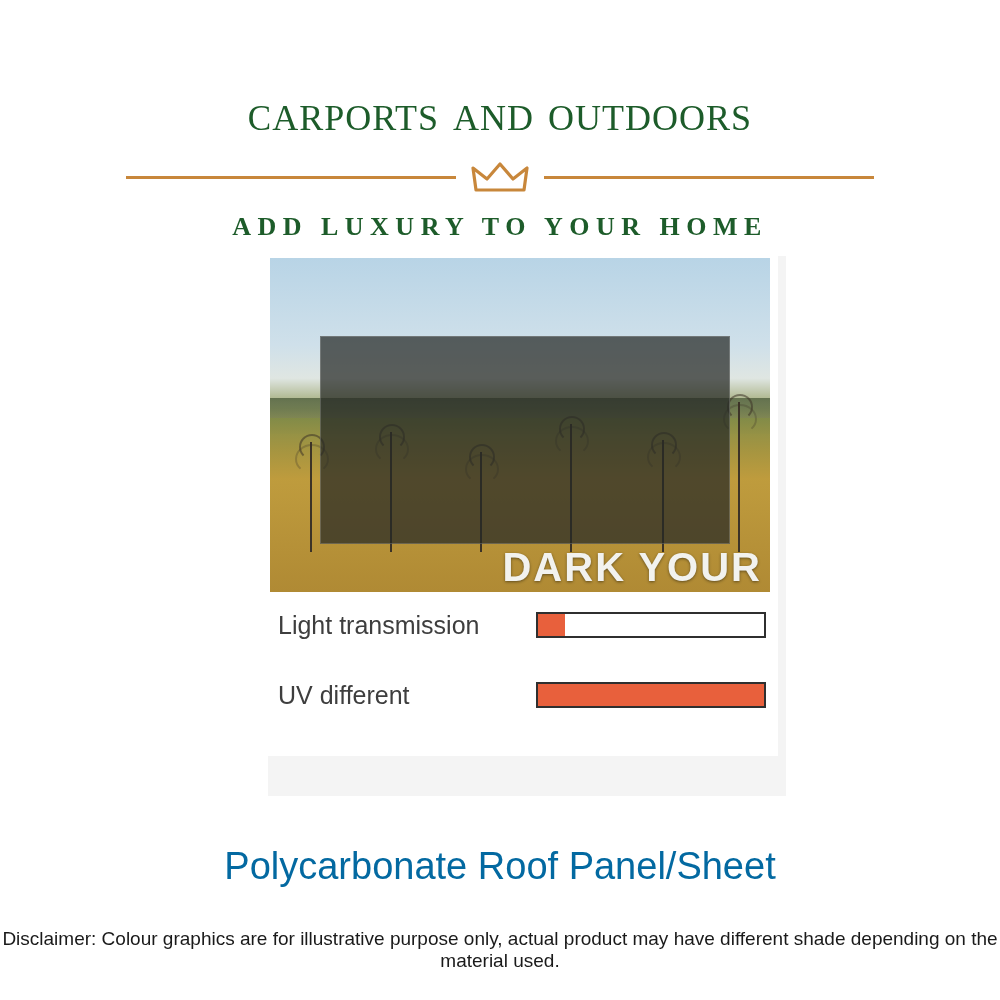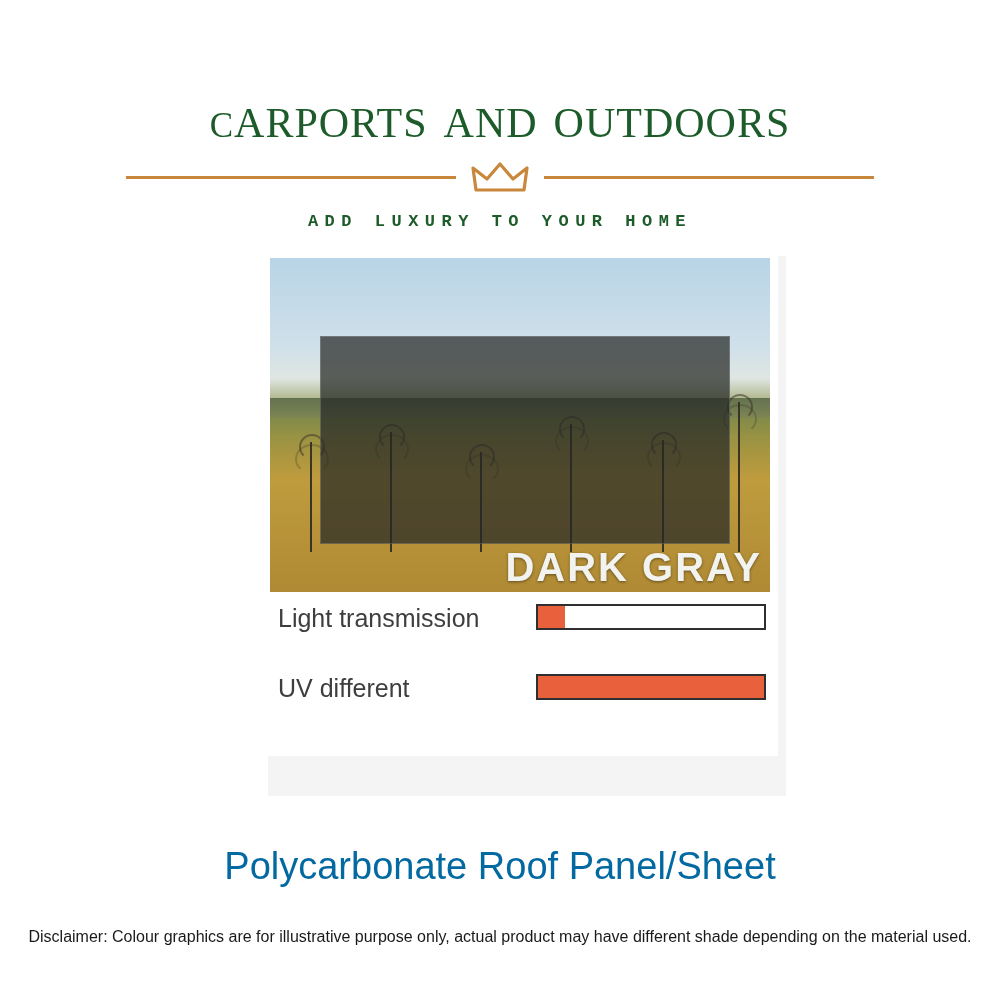--- a/index.html
+++ b/index.html
@@ -18,21 +18,21 @@
   
   .brand {
     position: absolute;
     top: 86px;
     left: 0;
     width: 1000px;
     text-align: center;
   }
   .brand-title {
     font-family: "Liberation Serif", serif;
-    font-size: 60px;
+    font-size: 52px;
     letter-spacing: 1px;
     color: #1d5c2a;
     line-height: 1.05;
     white-space: nowrap;
     font-variant: small-caps;
     text-transform: lowercase;
   }
   
   .brand-title::first-letter { font-size: 50px; }
 
@@ -57,22 +57,22 @@
     position: relative;
   }
   .crown svg { display: block; }
 
   .tagline {
     position: absolute;
     top: 212px;
     left: 0;
     width: 1000px;
     text-align: center;
-    font-family: Liberation Mono, monospace;
-    font-size: 17px;
+    font-family: Liberation Serif, serif;
+    font-size: 26px;
     font-weight: bold;
     letter-spacing: 6.5px;
     color: #1d5c2a;
   }
 
   
   .card {
     position: absolute;
     left: 268px;
     top: 256px;
@@ -175,20 +175,21 @@
     top: 336px;
     width: 510px;
     height: 164px;
   }
   .meter-row {
     position: absolute;
     left: 10px;
     width: 492px;
     height: 42px;
     display: flex;
+    align-items: center;
   }
   .meter-row.r1 { top: 12px; }
   .meter-row.r2 { top: 82px; }
   .meter-label {
     font-family: "Liberation Sans", sans-serif;
     font-size: 25px;
     color: #3e3e3e;
     width: 258px;
     white-space: nowrap;
   }
@@ -219,21 +220,21 @@
     font-size: 38px;
     color: #0369a1;
   }
   .disclaimer {
     position: absolute;
     left: 0;
     top: 928px;
     width: 1000px;
     text-align: center;
     font-family: "Liberation Sans", sans-serif;
-    font-size: 16px;
+    font-size: 19px;
     color: #1a1a1a;
   }
 </style>
 </head>
 <body>
 
 <div class="brand">
   <div class="brand-title">Carports and Outdoors</div>
 </div>
 
@@ -256,21 +257,21 @@
       <div class="hills"></div>
       <div class="field"></div>
       <div class="tree" style="left:40px;height:110px;"></div>
       <div class="tree" style="left:120px;height:120px;"></div>
       <div class="tree" style="left:210px;height:100px;"></div>
       <div class="tree" style="left:300px;height:128px;"></div>
       <div class="tree" style="left:392px;height:112px;"></div>
       <div class="tree" style="left:468px;height:150px;"></div>
 
       <div class="tint"></div>
-      <div class="tint-label">DARK GRAY</div>
+      <div class="tint-label">DARK YOUR</div>
     </div>
 
     <div class="meters">
 
       <div class="meter-row r1">
         <div class="meter-label">Light transmission</div>
         <div class="meter-track">
           <div class="meter-fill" style="width: 12%; background: rgb(232, 96, 60);"></div>
         </div>
       </div>

